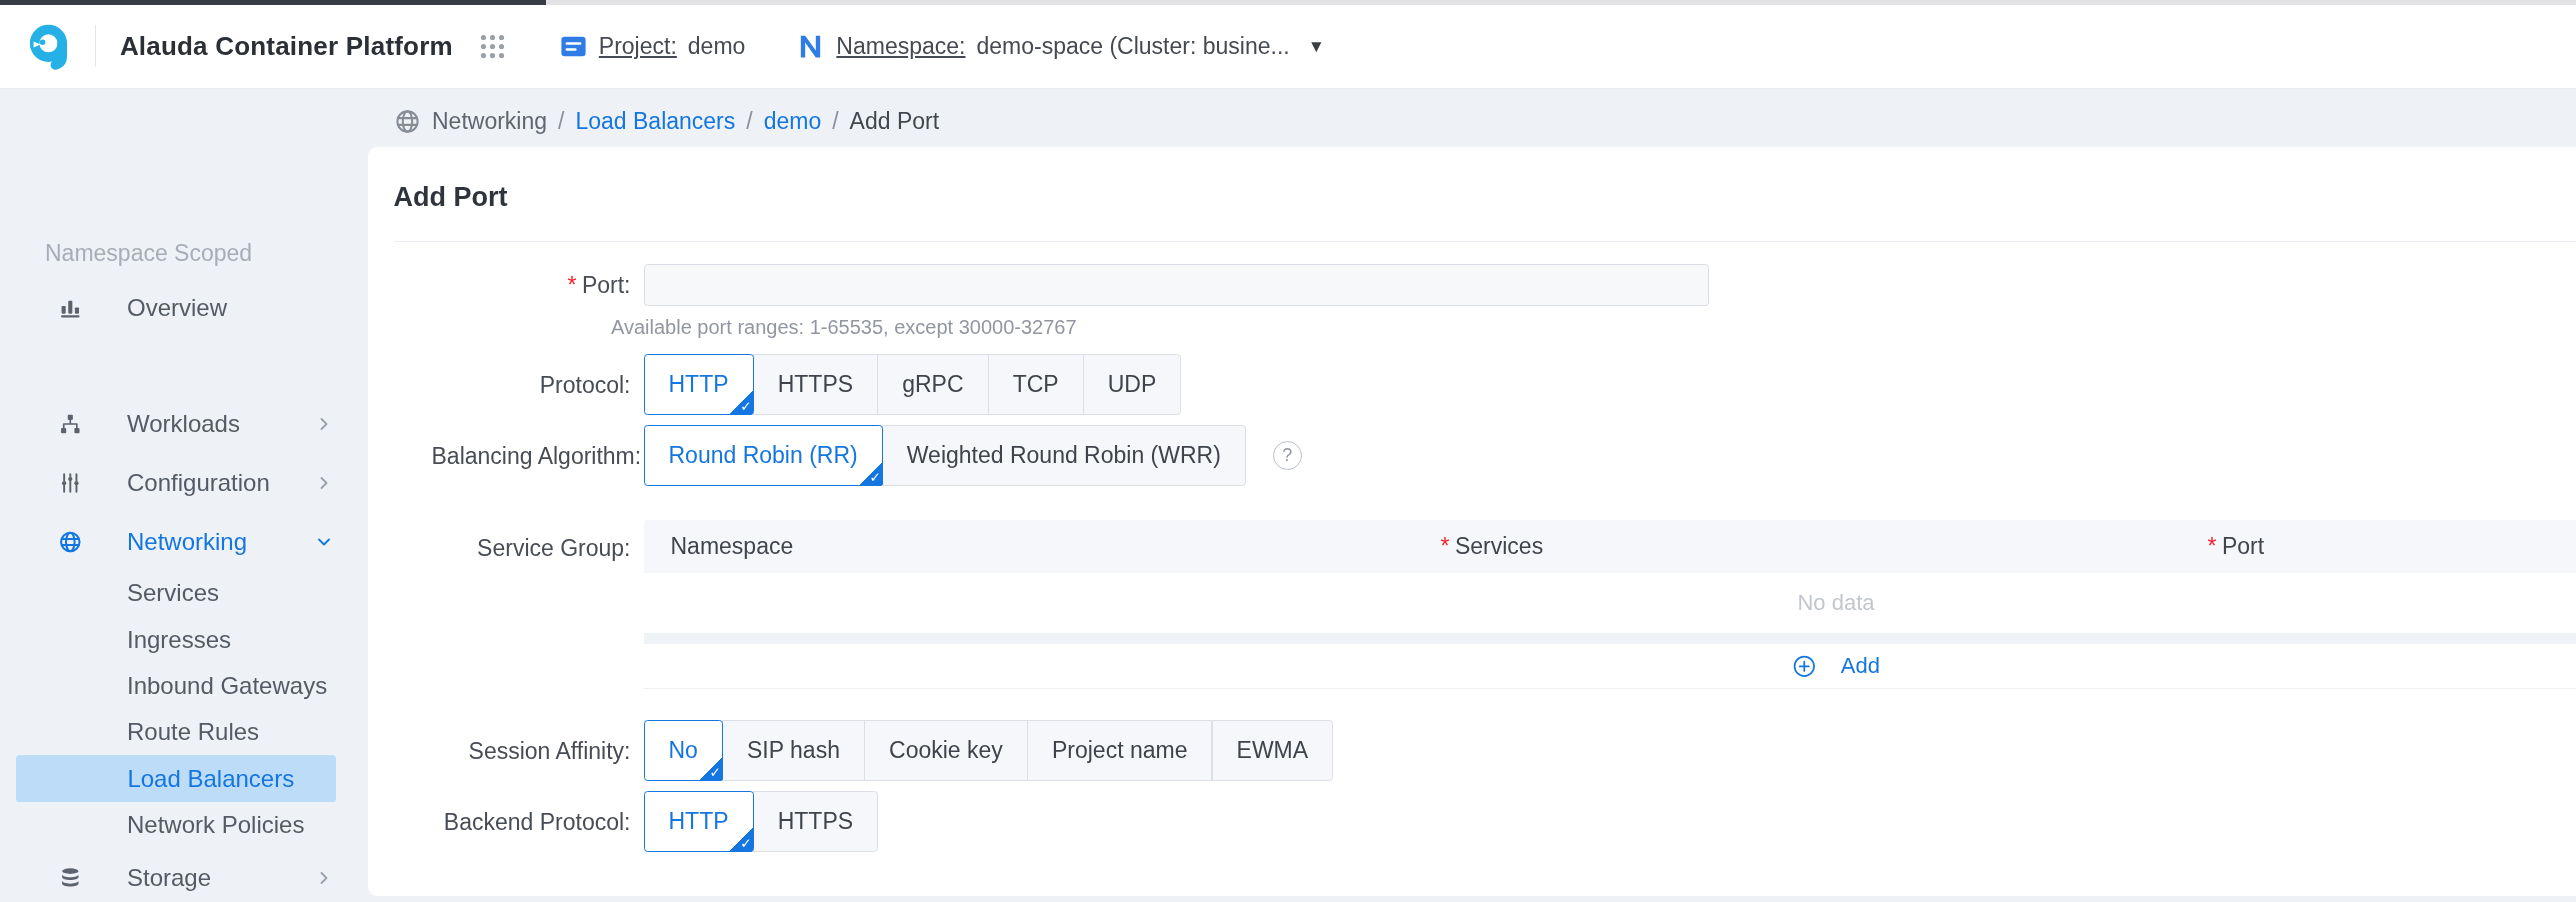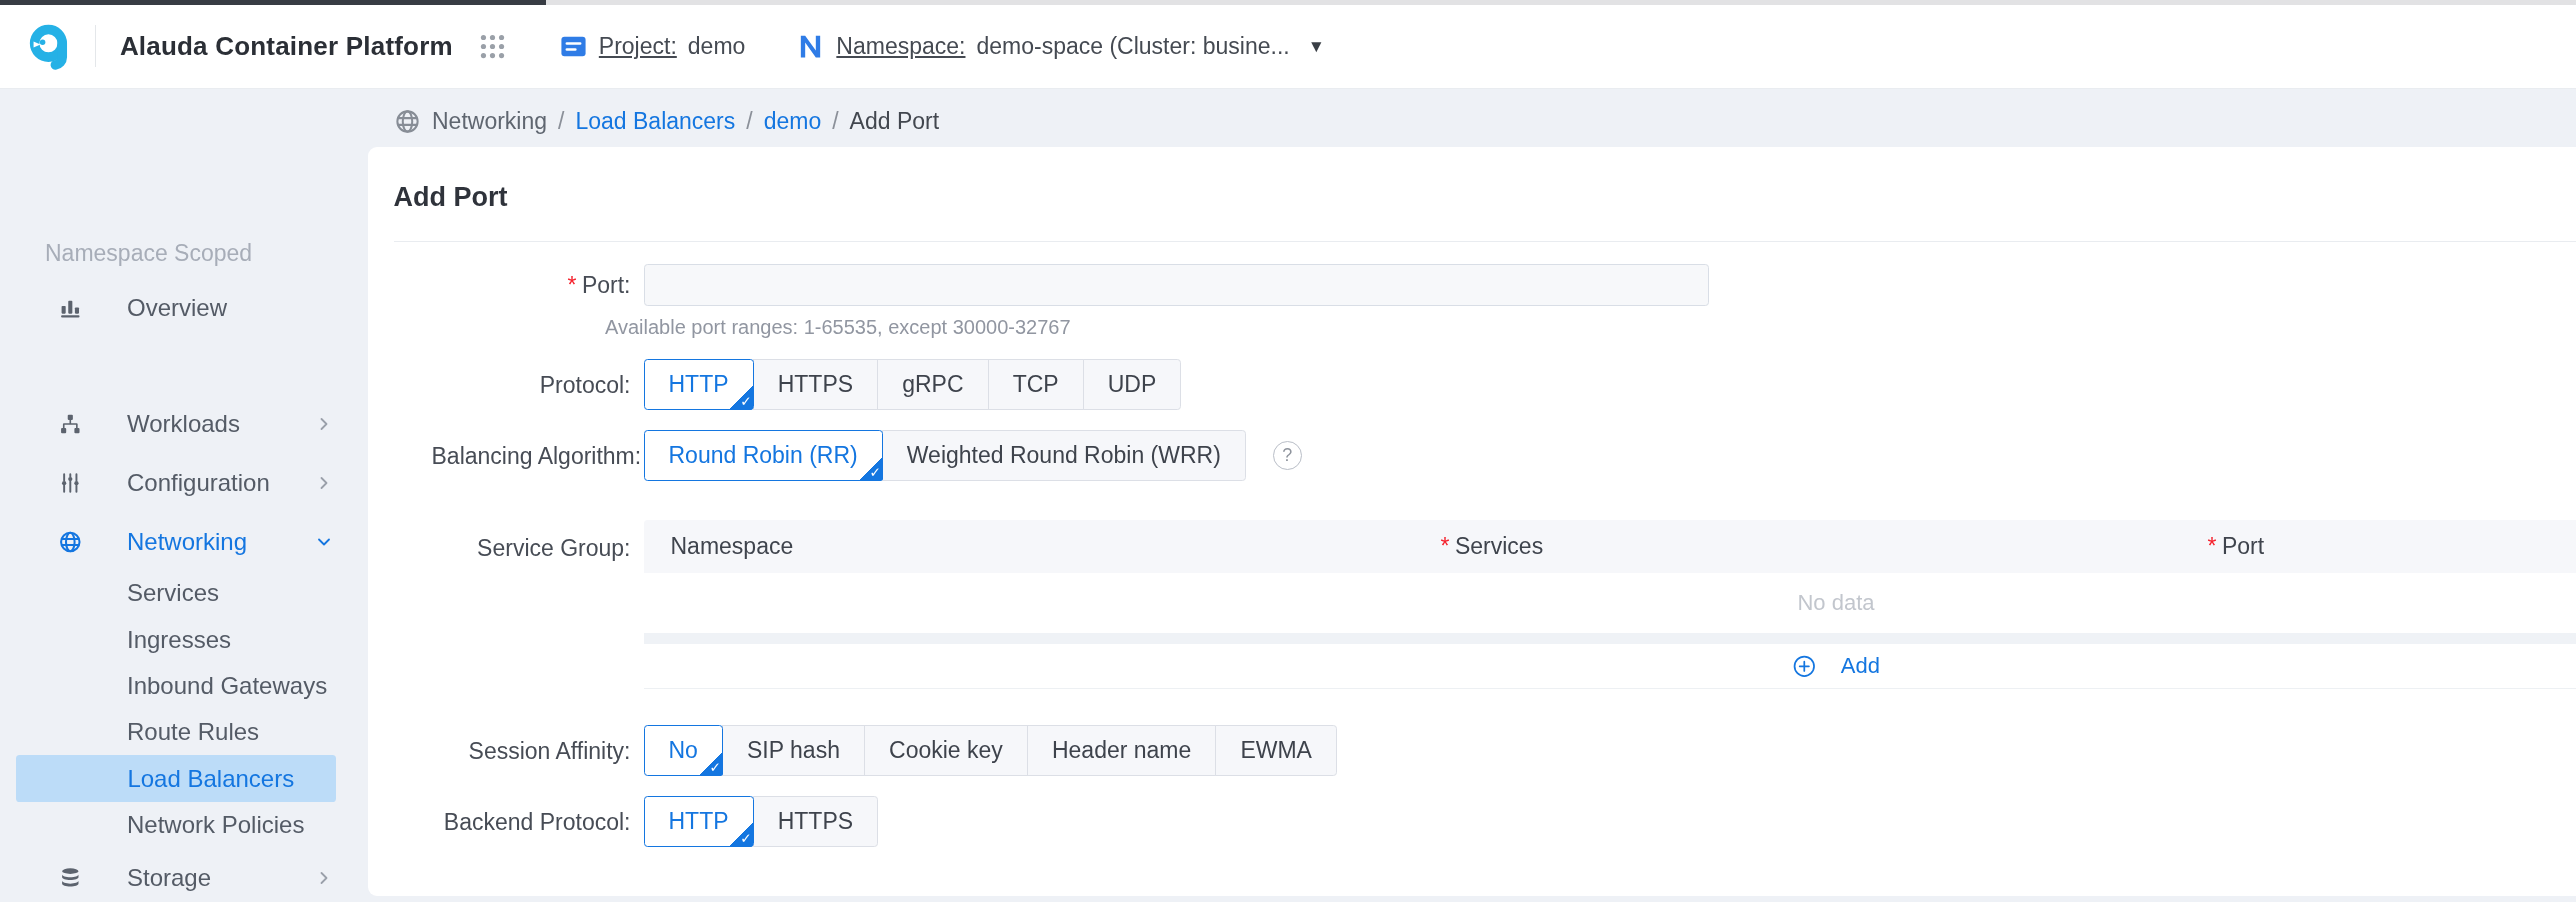--- a/index.html
+++ b/index.html
@@ -56,25 +56,25 @@
   .title-divider { position:absolute; left:25.5px; right:0; top:94px; height:0.9px; background:var(--divider,#e9ecf0); }
   .frow { position:absolute; left:25.5px; right:0;margin-left:38px; }
   .flabel { position:absolute; left:0; width:199px; text-align:right; top:50%; transform:translateY(-50%); font-size:23px; color:var(--label-text,#474c55); white-space:nowrap; }
   .req { color:var(--required,#f5222d); margin-right:5.5px; }
   .fcontent { position:absolute; left:212px; top:0; height:100%; display:flex; align-items:center; }
   .port-input {
     width:1065px; height:42px; background:var(--input-bg,#f7f8fa);
     border:0.9px solid var(--input-border,#d9dee6); border-radius:3.6px;
     font-size:22px; padding:0 14.6px; color:#3e434c; outline:none;
   }
-  .hint { position:absolute; left:237px; top:169px; font-size:20px; color:var(--muted,#9196a1); }
+  .hint { position:absolute; left:243px; top:169px; font-size:20px; color:var(--muted,#9196a1); }
   
   .seg-group { display:flex; }
   .seg {
-    position:relative; height:51px; display:inline-flex; align-items:center; justify-content:flex-end;
+    position:relative; height:61px; display:inline-flex; align-items:center; justify-content:flex-end;
     padding:16px 24px; border:0.9px solid var(--seg-border,#dcdfe6); background:var(--seg-bg,#f6f7fa);
     margin-left:-0.9px; font-size:23px; color:var(--seg-text,#3e434c); cursor:pointer; white-space:nowrap;
   }
   .seg:first-child { margin-left:0; border-radius:3.6px 0 0 3.6px; }
   .seg:last-child { border-radius:0 3.6px 3.6px 0; }
   .seg.selected { background:#fff; border-color:var(--accent,#1476e0); color:var(--accent,#1476e0); z-index:2; border-radius:3.6px; }
   .corner {
     position:absolute; right:-0.9px; bottom:-0.9px; width:24px; height:24px;
     background:linear-gradient(to top left, var(--accent,#1476e0) 50%, transparent 50.5%);
     border-bottom-right-radius:2.7px; display:flex; align-items:flex-end; justify-content:flex-end;
@@ -363,21 +363,21 @@
             <span>No</span>
             <span class="corner">✓</span>
           </div>
         <div class="seg">
             <span>SIP hash</span>
           </div>
         <div class="seg">
             <span>Cookie key</span>
           </div>
         <div class="seg">
-            <span>Header name</span>
+            <span>Project name</span>
           </div>
         <div class="seg">
             <span>EWMA</span>
           </div>
       </div>
     </div>
   </div>
 
   <div class="frow" style="top:648px;height:53px">
     <div class="flabel">Backend Protocol:</div>

